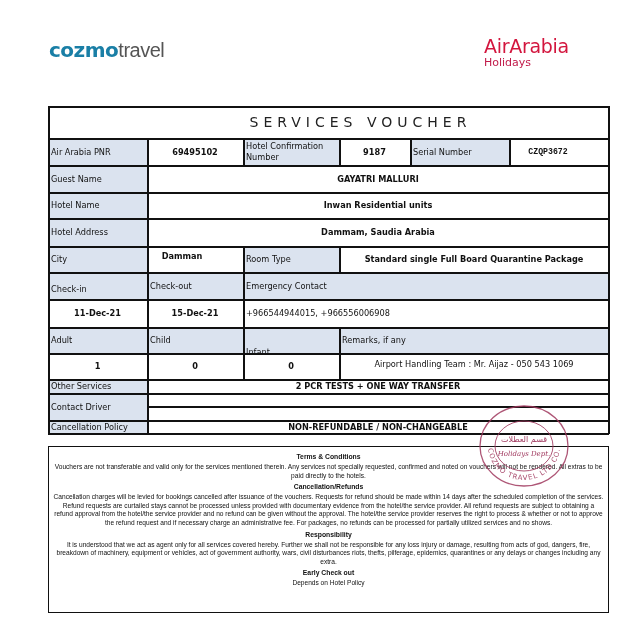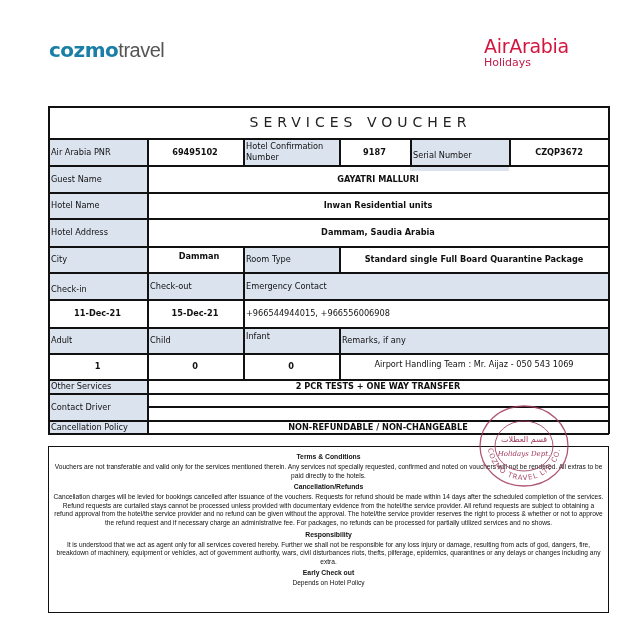--- a/index.html
+++ b/index.html
@@ -36,50 +36,50 @@
   <span class="t2">Holidays</span>
 </div>
 
 <div class="sheet" style="height:328px;">
   <div class="title">SERVICES VOUCHER</div>
 
   <div class="cell lbl" style="left:0;top:32px;width:99px;height:27px;">Air Arabia PNR</div>
   <div class="cell val" style="left:99px;top:32px;width:96px;height:27px;">69495102</div>
   <div class="cell lbl" style="left:195px;top:32px;width:96px;height:27px;white-space:normal;line-height:11px;">Hotel Confirmation Number</div>
   <div class="cell val" style="left:291px;top:32px;width:71px;height:27px;">9187</div>
-  <div class="cell lbl" style="left:362px;top:32px;width:99px;height:33px;">Serial Number</div>
-  <div class="cell val" style="left:461px;top:32px;width:100px;height:27px;">CZQP3672</div>
+  <div class="cell lbl" style="left:362px;top:32px;width:99px;height:27px;">Serial Number</div>
+  <div class="cell val" style="left:450px;top:32px;width:100px;height:27px;font-family:Liberation Mono, monospace;">CZQP3672</div>
 
   <div class="cell lbl" style="left:0;top:59px;width:99px;height:27px;">Guest Name</div>
   <div class="cell val" style="left:99px;top:59px;width:462px;height:27px;">GAYATRI MALLURI</div>
 
   <div class="cell lbl" style="left:0;top:86px;width:99px;height:26px;">Hotel Name</div>
   <div class="cell val" style="left:99px;top:86px;width:462px;height:26px;">Inwan Residential units</div>
 
   <div class="cell lbl" style="left:0;top:112px;width:99px;height:28px;">Hotel Address</div>
   <div class="cell val" style="left:99px;top:112px;width:462px;height:28px;">Dammam, Saudia Arabia</div>
 
   <div class="cell lbl" style="left:0;top:140px;width:99px;height:26px;">City</div>
-  <div class="cell val" style="left:103px;top:140px;width:96px;height:19px;">Damman</div>
+  <div class="cell val" style="left:86px;top:140px;width:96px;height:19px;">Damman</div>
   <div class="cell lbl" style="left:195px;top:140px;width:96px;height:26px;">Room Type</div>
   <div class="cell val" style="left:291px;top:140px;width:270px;height:26px;">Standard single Full Board Quarantine Package</div>
 
   <div class="cell lbl" style="left:0;top:166px;width:561px;height:27px;"></div>
   <div class="cell left" style="left:1px;top:166px;width:98px;height:34px;">Check-in</div>
   <div class="cell left" style="left:100px;top:166px;width:95px;height:27px;">Check-out</div>
   <div class="cell left" style="left:196px;top:166px;width:300px;height:27px;">Emergency Contact</div>
 
   <div class="cell val" style="left:0;top:193px;width:99px;height:28px;">11-Dec-21</div>
   <div class="cell val" style="left:99px;top:193px;width:96px;height:28px;">15-Dec-21</div>
   <div class="cell left" style="left:196px;top:193px;width:300px;height:28px;">+966544944015, +966556006908</div>
 
   <div class="cell lbl" style="left:0;top:221px;width:561px;height:26px;"></div>
   <div class="cell left" style="left:1px;top:221px;width:98px;height:26px;align-items:flex-start;padding-top:8px;">Adult</div>
   <div class="cell left" style="left:100px;top:221px;width:95px;height:18px;align-items:flex-start;padding-top:8px;">Child</div>
-  <div class="cell left" style="left:196px;top:221px;width:95px;height:26px;align-items:flex-start;padding-top:4px;">Infant</div>
+  <div class="cell left" style="left:196px;top:221px;width:95px;height:26px;align-items:flex-start;padding-top:20px;">Infant</div>
   <div class="cell left" style="left:292px;top:221px;width:200px;height:26px;align-items:flex-end;padding-bottom:8px;">Remarks, if any</div>
 
   <div class="cell val" style="left:0;top:247px;width:99px;height:26px;">1</div>
   <div class="cell val" style="left:99px;top:247px;width:96px;height:26px;">0</div>
   <div class="cell val" style="left:195px;top:247px;width:96px;height:26px;">0</div>
   <div class="cell val" style="left:291px;top:247px;width:270px;height:22px;font-weight:normal;">Airport Handling Team : Mr. Aijaz - 050 543 1069</div>
 
   <div class="cell lbl" style="left:0;top:273px;width:99px;height:14px;">Other Services</div>
   <div class="cell val" style="left:99px;top:273px;width:462px;height:14px;">2 PCR TESTS + ONE WAY TRANSFER</div>
 

